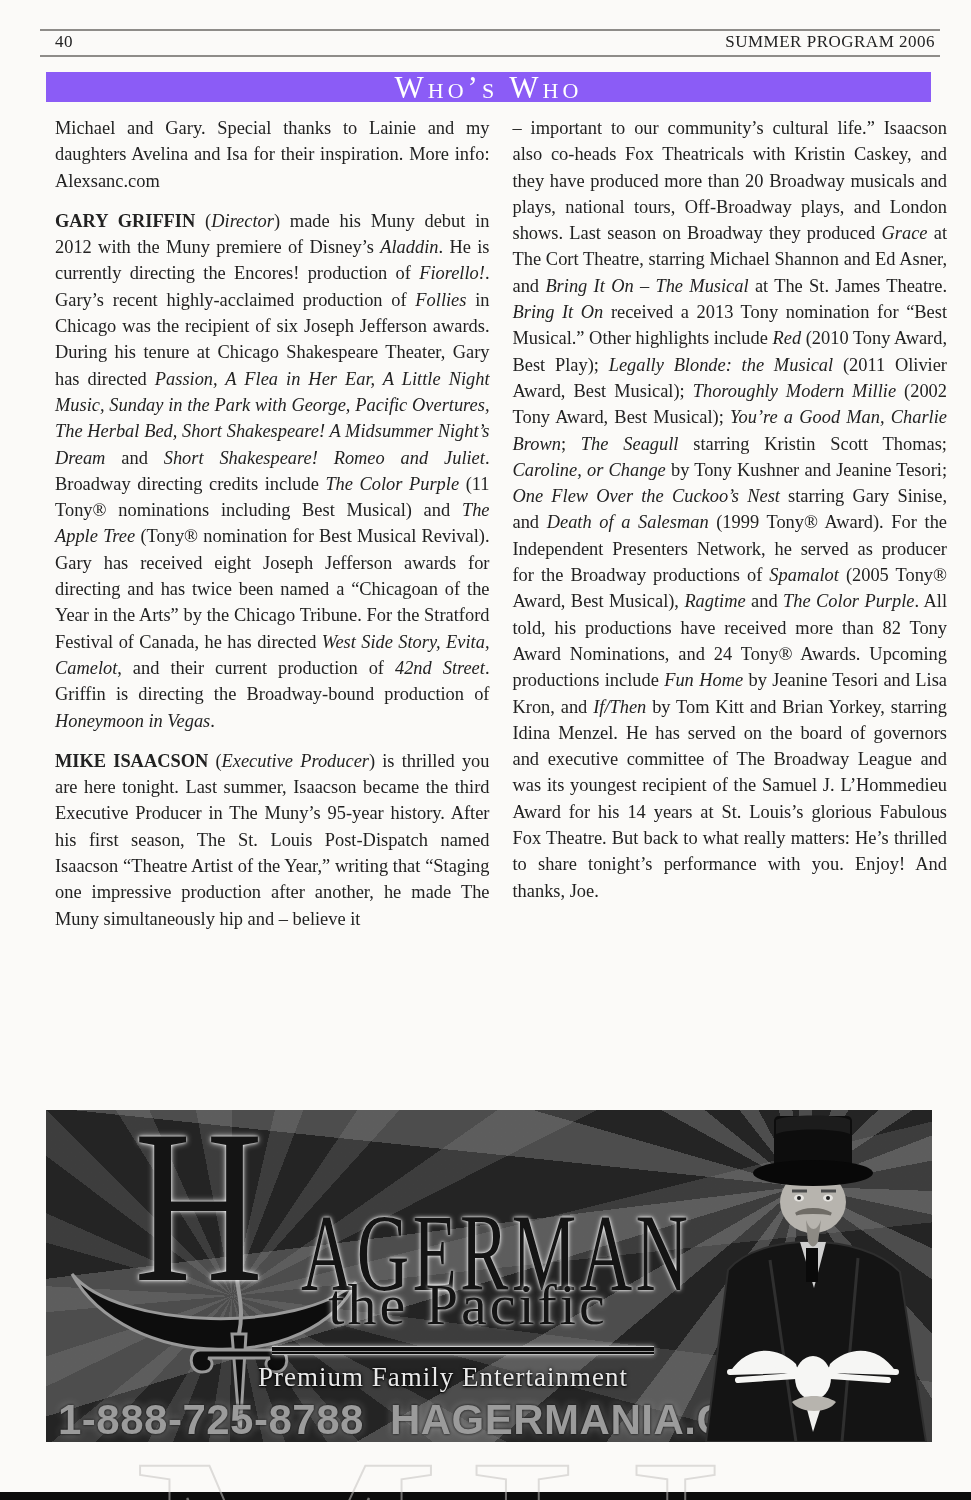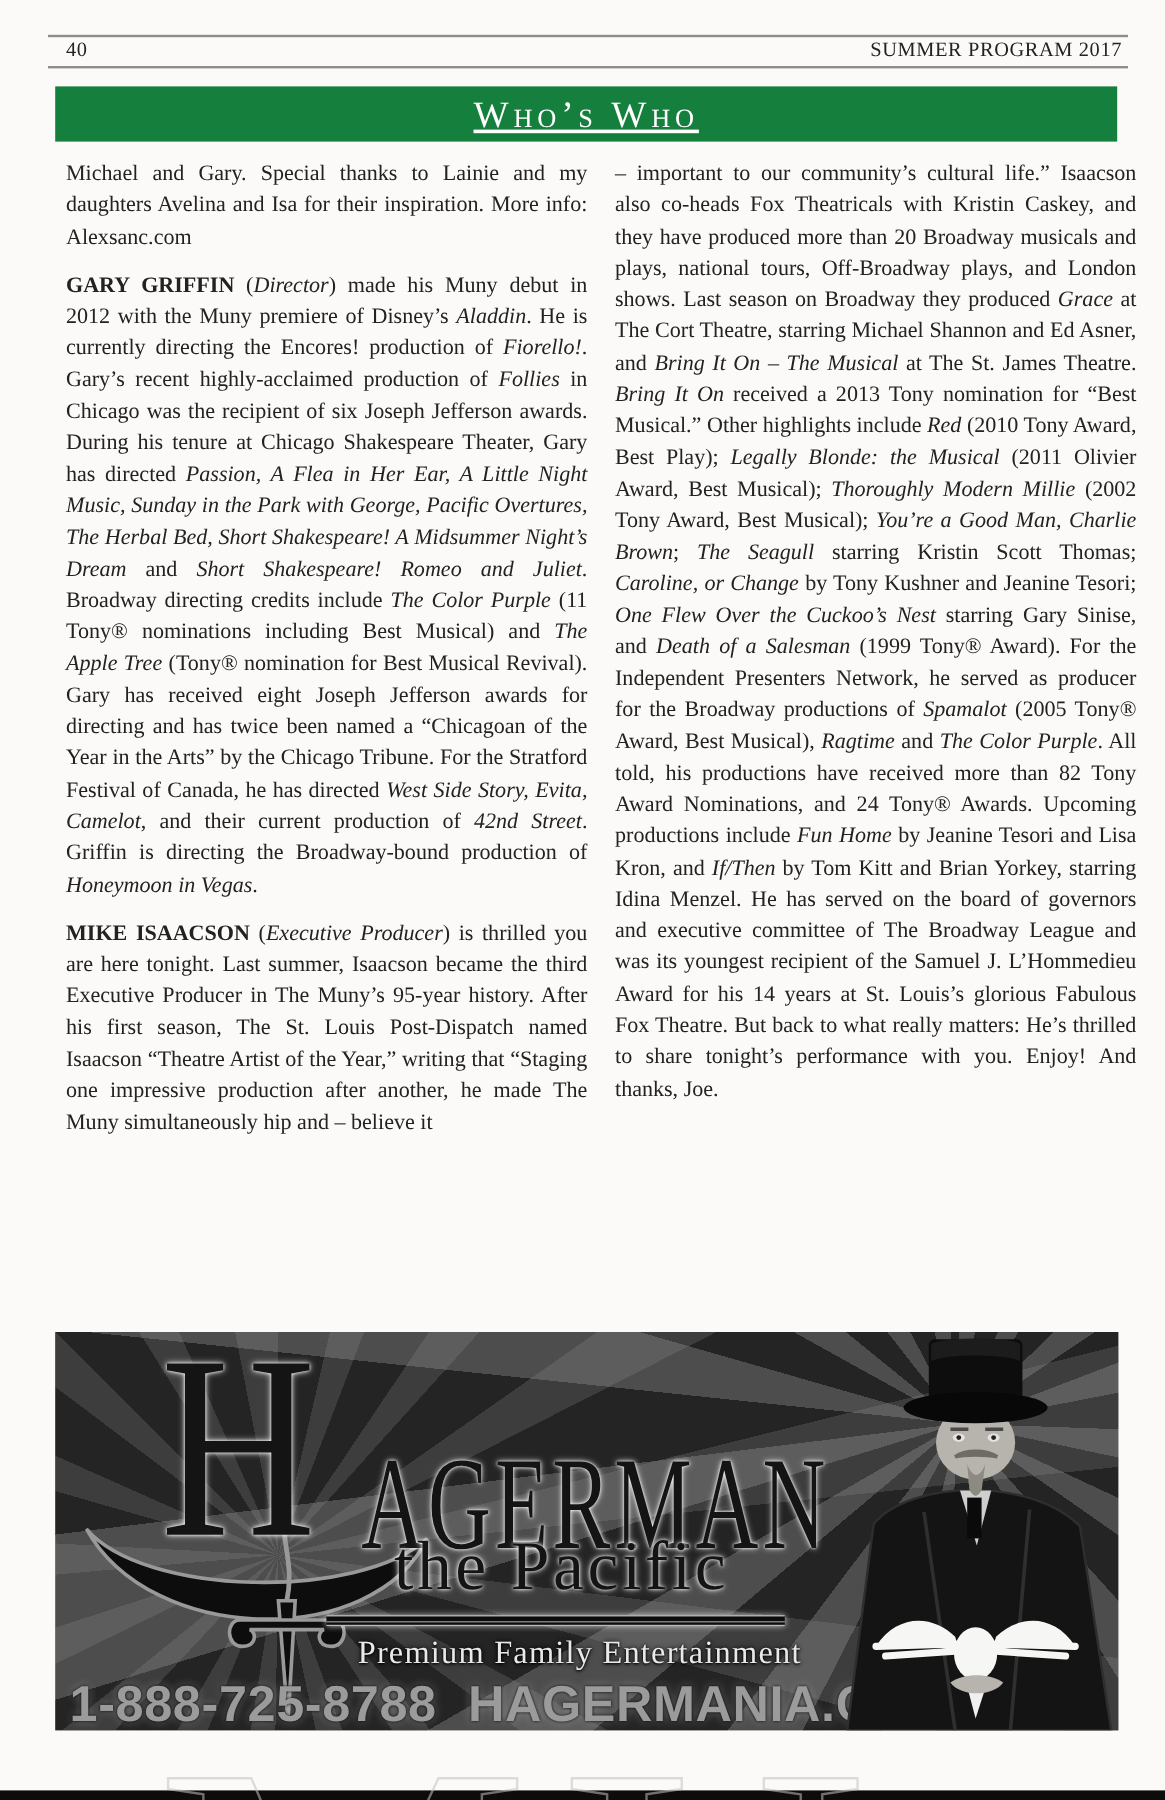--- a/index.html
+++ b/index.html
@@ -17,23 +17,23 @@
   .header-rule { border-top:2px solid #8e8c89; margin:0 31px 0 40px; }
   .header-rule.top { margin-top:29px; }
   .header-row {
     display:flex; justify-content:space-between; align-items:baseline;
     padding:1px 36px 1px 55px; height:24px;
   }
   .header-row .pageno { font-size:17px; letter-spacing:0.5px; }
   .header-row .program { font-size:17px; letter-spacing:0.5px; }
   
   .banner {
-    margin:15px 40px 0 46px; height:46px;
-    background:#15803d; color:#fff;
-    display:flex; align-items:center; justify-content:center;text-decoration:underline;
+    margin:15px 40px 0 46px; height:30px;
+    background:#8b5cf6; color:#fff;
+    display:flex; align-items:center; justify-content:center;
   }
   .banner .title {
     font-variant:small-caps;
     font-size:31px; font-weight:500; letter-spacing:4px;
     line-height:1;
   }
   
   .columns {
     position:relative; z-index:1;
     display:flex; gap:23px;
@@ -94,21 +94,21 @@
     background:#0d0d0d;
     border-top:1px solid #cfcfcf;
     border-bottom:1px solid #bbb;
     box-shadow:0 0 5px rgba(255,255,255,0.75);
   }
   .ad-rule-gap {
     position:absolute; left:0; right:0; top:4px; height:1px; background:#9a9a9a;
   }
   .ad-subtitle {
     position:absolute; left:212px; top:252px; width:410px;
-    text-align:right;
+    text-align:left;
     font-size:27px; font-weight:500; letter-spacing:1px;
     color:#e9e9e9;
     text-shadow:0 0 4px #000, 0 1px 2px #000;
   }
   .ad-contact {
     position:absolute; left:12px; top:286px;
     display:flex; gap:26px; align-items:baseline;
     font-family:Liberation Sans, sans-serif;
     font-weight:bold; font-size:42px; letter-spacing:0.5px;
     color:#9b9b9b;
@@ -123,21 +123,21 @@
   }
 </style>
 </head>
 <body>
 
 <div class="page">
 
   <div class="header-rule top"></div>
   <div class="header-row">
     <span class="pageno">40</span>
-    <span class="program">SUMMER PROGRAM 2017</span>
+    <span class="program">SUMMER PROGRAM 2006</span>
   </div>
   <div class="header-rule"></div>
 
   <div class="banner">
     <span class="title">Who’s Who</span>
   </div>
 
   <div class="columns">
     <div class="col">
       <p><span>Michael and Gary. Special thanks to Lainie and my daughters Avelina and Isa for their inspiration. More info: Alexsanc.com</span></p>

